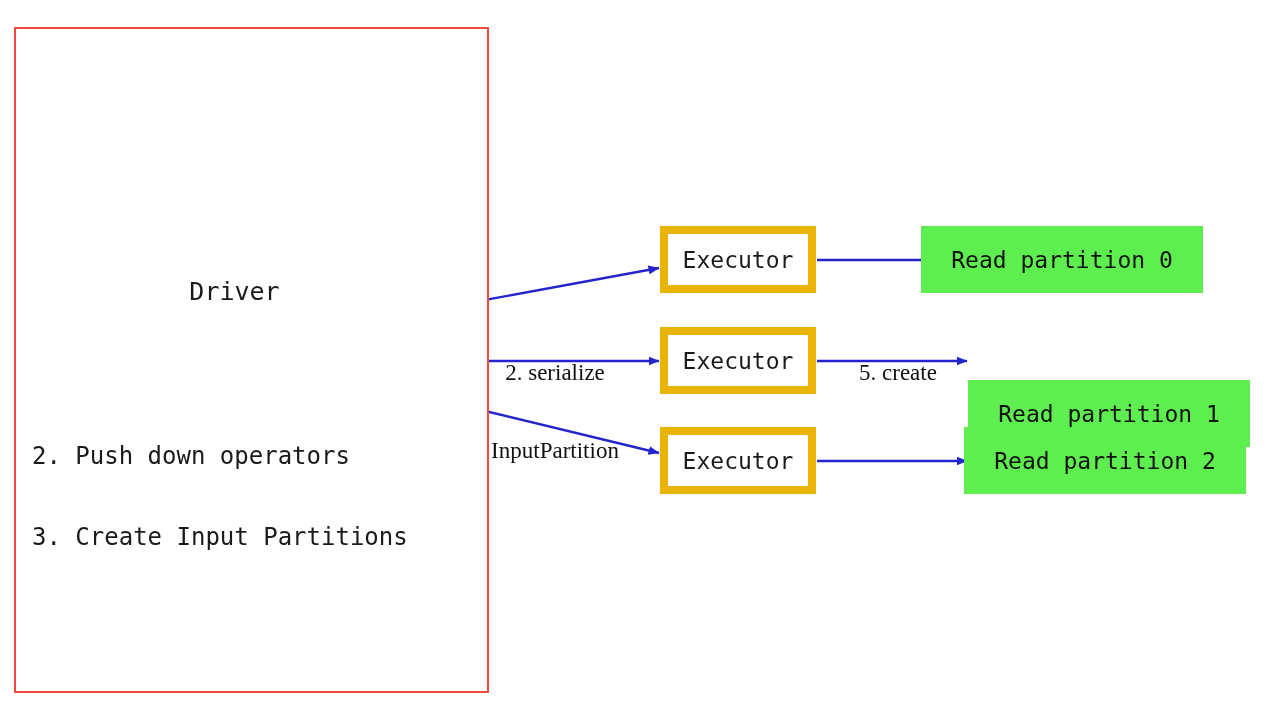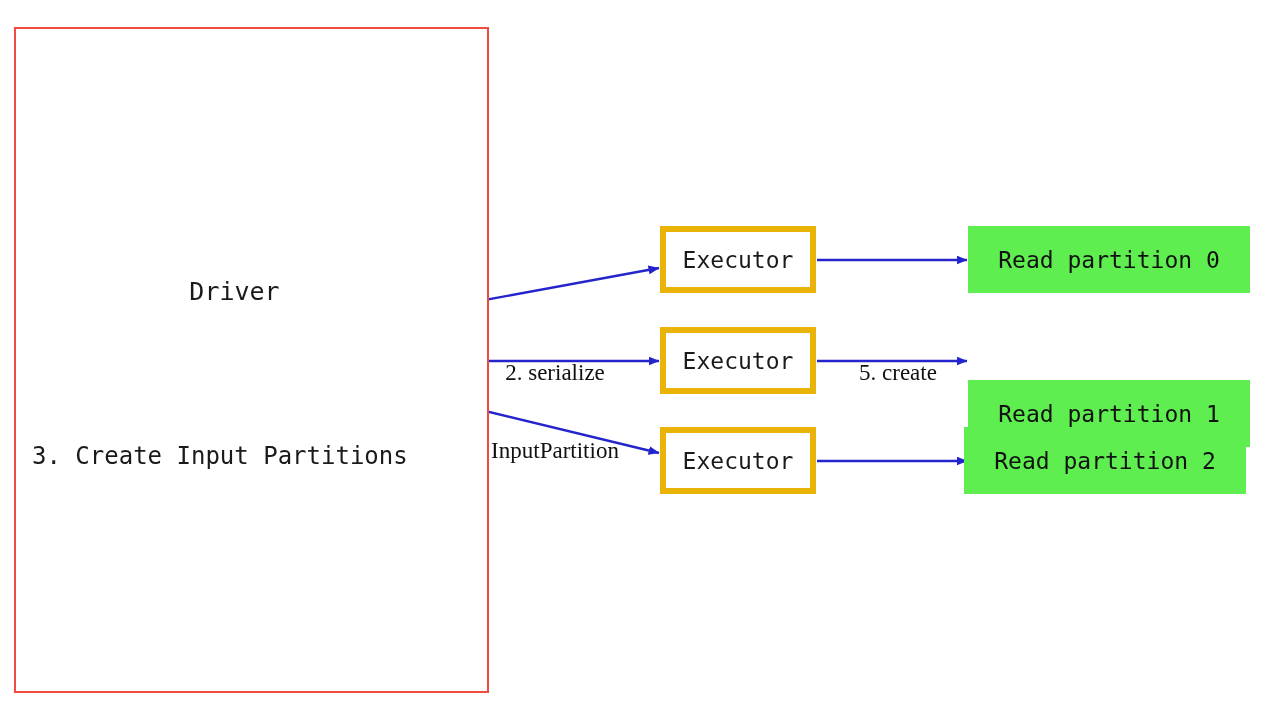--- a/index.html
+++ b/index.html
@@ -57,42 +57,42 @@
     font-size: 24px;
     line-height: 27px;
     color: #1a1a1a;
     white-space: pre;
   }
   .driver-steps div { white-space: pre; }
 
   .executor-box {
     width: 156px;
     height: 67px;
-    border: 6px solid #eab308;
+    border: 8px solid #eab308;
     background: #ffffff;
     font-family: "DejaVu Sans Mono", "Liberation Mono", monospace;
     font-size: 23px;
     color: #1a1a1a;
     white-space: pre;
   }
   .exec0 { left: 660px; top: 226px; }
   .exec1 { left: 660px; top: 327px; }
   .exec2 { left: 660px; top: 427px; }
 
   .partition-box {
     width: 282px;
     height: 67px;
     background: #5eee4f;
     border: none;
     font-family: "DejaVu Sans Mono", "Liberation Mono", monospace;
     font-size: 23px;
     color: #111111;
     white-space: pre;
   }
-  .part0 { left: 968px; top: 226px; }
+  .part0 { left: 921px; top: 226px; }
   .part1 { left: 968px; top: 332px; margin-top: 48px; }
   .part2 { left: 964px; top: 427px; }
 
   .edge-label {
     position: absolute;
     font-family: "Liberation Serif", "DejaVu Serif", serif;
     font-size: 23px;
     line-height: 26px;
     color: #111111;
     text-align: center;
@@ -128,20 +128,21 @@
   <line x1="817" y1="260" x2="967" y2="260" stroke="#2424cc" stroke-width="2.4" marker-end="url(#arrowblue)"></line>
 
   <line x1="817" y1="361" x2="967" y2="361" stroke="#2424cc" stroke-width="2.4" marker-end="url(#arrowblue)"></line>
 
   <line x1="817" y1="461" x2="967" y2="461" stroke="#2424cc" stroke-width="2.4" marker-end="url(#arrowblue)"></line>
 </svg>
 
 <div class="box driver-box">
   <div class="driver-title">Driver</div>
   <div class="driver-steps">
+    <div>2. Push down operators</div>
     <div>3. Create Input Partitions</div>
   </div>
 </div>
 
 <div class="box executor-box exec0">Executor</div>
 <div class="box executor-box exec1">Executor</div>
 <div class="box executor-box exec2">Executor</div>
 
 <div class="box partition-box part0">Read partition 0</div>
 <div class="box partition-box part1">Read partition 1</div>

